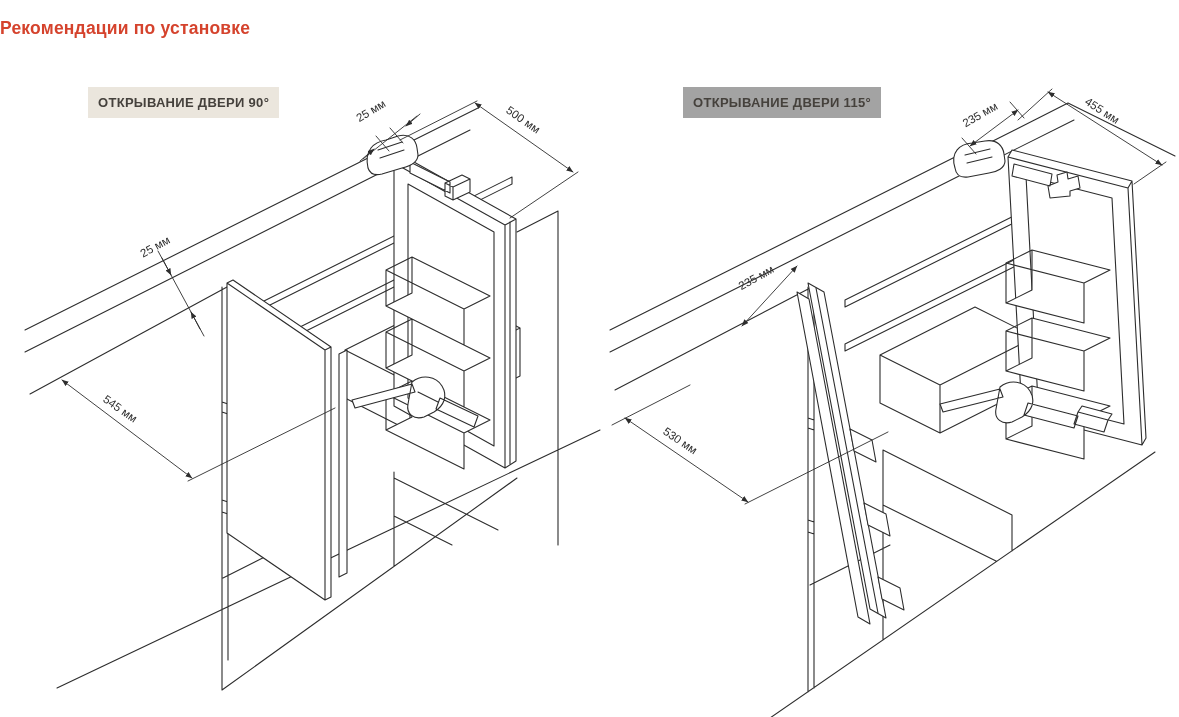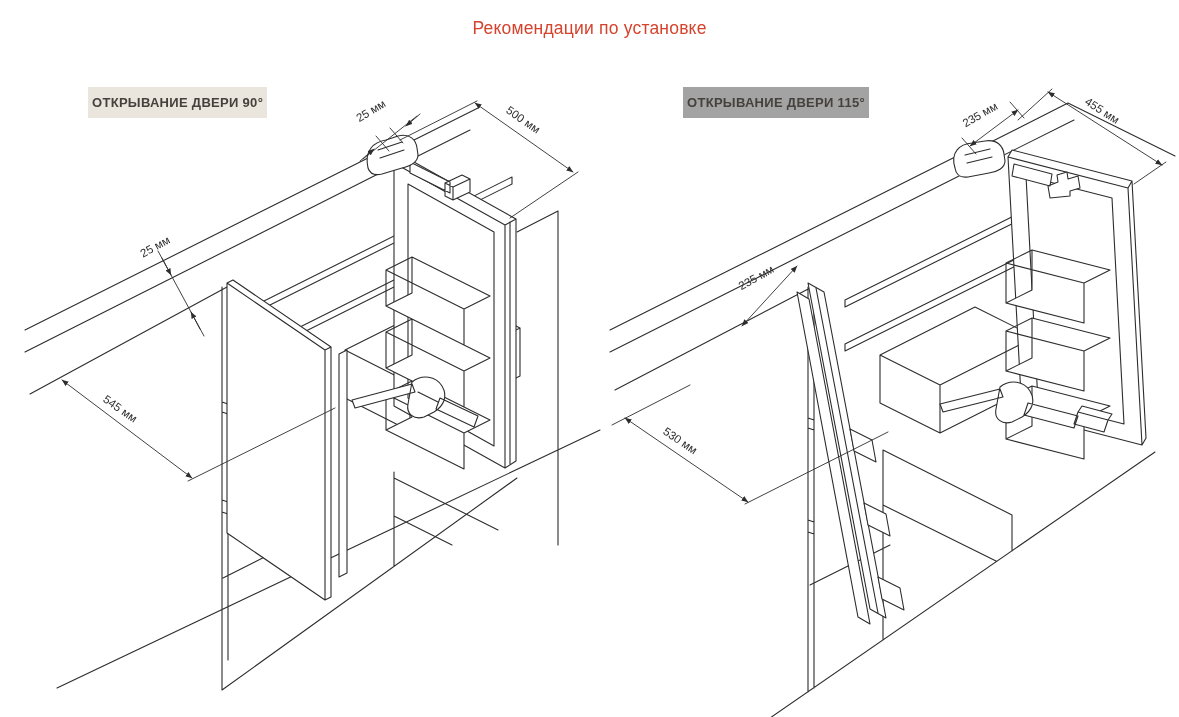--- a/index.html
+++ b/index.html
@@ -1,20 +1,20 @@
 <!DOCTYPE html>
 <html><head>
 <meta charset="utf-8">
 <style>
   html,body{margin:0;padding:0;background:#ffffff;}
   body{width:1179px;height:717px;position:relative;overflow:hidden;
        font-family:"Liberation Sans", sans-serif;}
-  .title{position:absolute;top:18px;left:0;right:0;text-align:center;
-         font-size:17.5px;font-weight:normal;letter-spacing:.2px;}
-  .label-box{position:absolute;padding:8px 4px;font-size:13px;font-weight:bold;
+  .title{position:absolute;top:18px;left:0;right:0;
+         font-size:17.5px;font-weight:bold;letter-spacing:.2px;}
+  .label-box{position:absolute;padding:8px 10px;font-size:13px;font-weight:bold;
              letter-spacing:.3px;white-space:nowrap;}
   .label-box.left{left:88px;top:87px;}
   .label-box.right{left:683px;top:87px;}
   svg.art{position:absolute;left:0;top:0;}
   .ln{fill:none;stroke:#2d2d2d;stroke-width:1.1;stroke-linecap:round;stroke-linejoin:round;}
   .wh{fill:#ffffff;stroke:#2d2d2d;stroke-width:1.1;stroke-linejoin:round;}
   .dimln{fill:none;stroke:#2d2d2d;stroke-width:0.9;stroke-linecap:round;}
   text.dimlbl{font-family:"Liberation Sans",sans-serif;font-size:11.5px;fill:#2d2d2d;}
 </style>
 </head>

